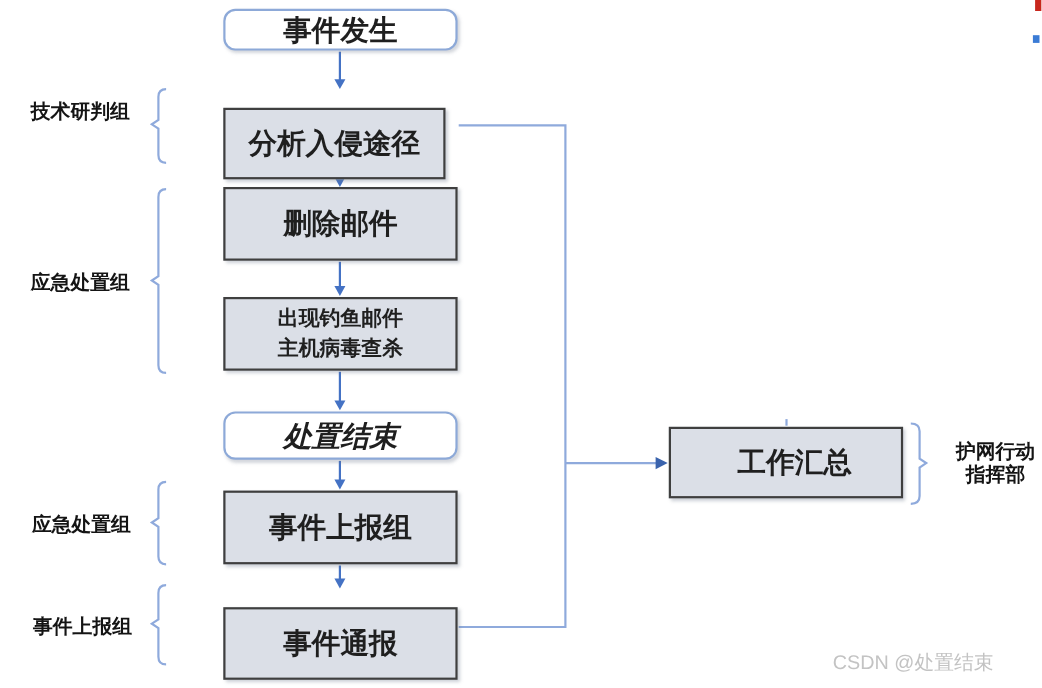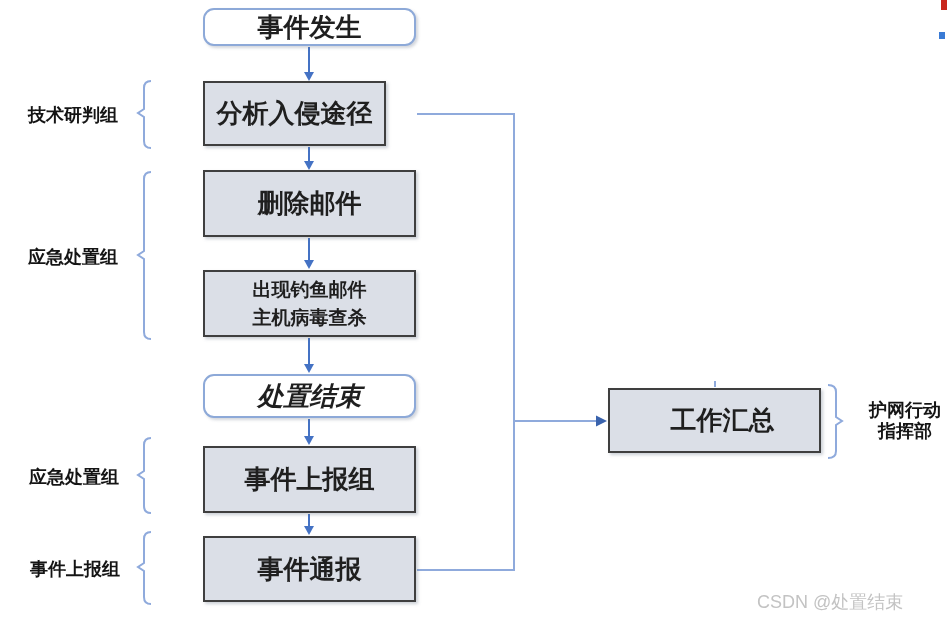--- a/index.html
+++ b/index.html
@@ -75,50 +75,50 @@
     <path d="M 151,438 Q 144,438 144,445 L 144,471 L 138,475 L 144,479 L 144,506 Q 144,513 151,513" fill="none" stroke="#8faadc" stroke-width="2"></path>
     <path d="M 151,532 Q 144,532 144,539 L 144,563 L 138,567 L 144,571 L 144,597 Q 144,604 151,604" fill="none" stroke="#8faadc" stroke-width="2"></path>
 
     <path d="M 828,385 Q 836,385 836,392 L 836,417 L 842,421 L 836,425 L 836,451 Q 836,458 828,458" fill="none" stroke="#8faadc" stroke-width="2"></path>
   </svg>
 
   <div class="node rounded" style="left:203px; top:8px;   width:213px; height:38px;">
     <span>事件发生</span>
   </div>
 
-  <div class="node rect" style="left:203px; top:81px;  width:183px; height:65px;">
+  <div class="node rect" style="left:203px; top:98px;  width:202px; height:65px;">
     <span>分析入侵途径</span>
   </div>
 
   <div class="node rect" style="left:203px; top:170px; width:213px; height:67px;">
     <span>删除邮件</span>
   </div>
 
   <div class="node rect two-line" style="left:203px; top:270px; width:213px; height:67px;">
     <span>出现钓鱼邮件</span>
     <span>主机病毒查杀</span>
   </div>
 
   <div class="node rounded" style="left:203px; top:374px; width:213px; height:44px;font-style:italic;">
     <span>处置结束</span>
   </div>
 
   <div class="node rect" style="left:203px; top:446px; width:213px; height:67px;">
     <span>事件上报组</span>
   </div>
 
-  <div class="node rect" style="left:203px; top:536px; width:213px; height:66px;">
+  <div class="node rect" style="left:203px; top:552px; width:213px; height:66px;">
     <span>事件通报</span>
   </div>
 
   <div class="node rect" style="left:608px; top:388px; width:213px; height:65px;padding-left:16px;">
     <span>工作汇总</span>
   </div>
 
-  <div class="side-label" style="left:28px; top:103px;">技术研判组</div>
+  <div class="side-label" style="left:28px; top:89px;">技术研判组</div>
   <div class="side-label" style="left:28px; top:245px;">应急处置组</div>
   <div class="side-label" style="left:29px; top:465px;">应急处置组</div>
   <div class="side-label" style="left:30px; top:557px;">事件上报组</div>
 
   <div class="side-label cmd-label" style="left:860px; top:400px; width:90px;">
     <div>护网行动</div>
     <div>指挥部</div>
   </div>
 
   <div class="watermark">CSDN @处置结束</div>

